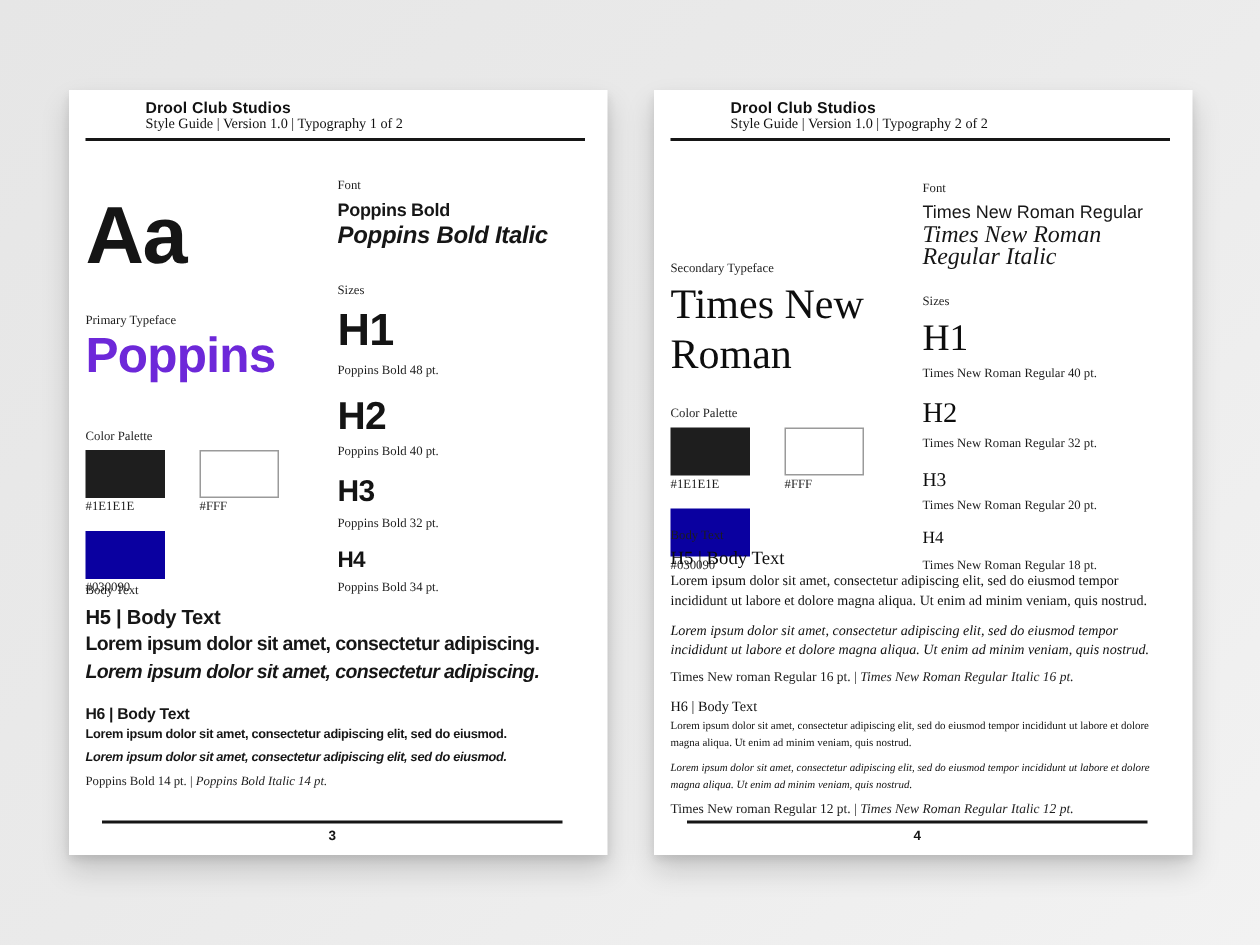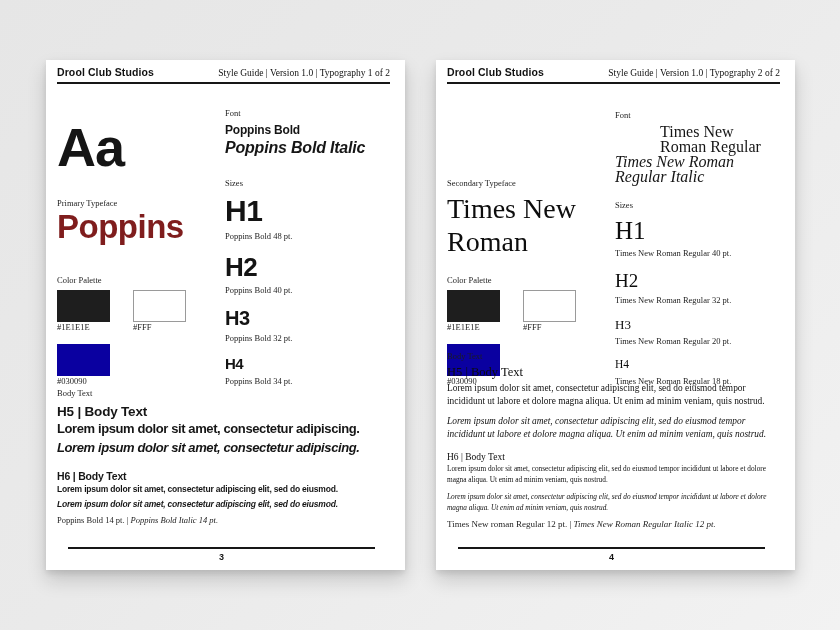--- a/index.html
+++ b/index.html
@@ -9,50 +9,50 @@
     font-family:"Liberation Sans",sans-serif;color:#161616;
   }
   .page{
     position:absolute;top:60px;width:359px;height:510px;background:#ffffff;
     box-shadow:0 10px 18px rgba(0,0,0,.16),0 3px 6px rgba(0,0,0,.10);
   }
   .page--1{left:46px;}
   .page--2{left:436px;}
   .page-inner{position:absolute;left:11px;right:15px;top:0;bottom:0;}
   
-  .ph{display:flex;justify-content:space-between;align-items:baseline;padding-top:6px;}
+  .ph{display:flex;justify-content:space-between;align-items:baseline;padding-top:6px;flex-direction:column;}
   .brand{font-weight:700;font-size:10.5px;letter-spacing:.1px;color:#111;}
-  .meta{font-family:"Liberation Serif",serif;font-size:9.5px;color:#111;}
+  .meta{font-family:"Liberation Serif",serif;font-size:9.5px;color:#111;margin-left:40px;}
   .header-rule{height:2px;background:#161616;margin-top:4px;}
   
   .lbl{font-family:"Liberation Serif",serif;font-size:8.5px;color:#1d1d1d;}
   
   .cols{display:flex;align-items:flex-end;}
   .col-l{width:168px;flex:none;}
   .col-r{flex:1;min-width:0;}
   
   .specimen{font-size:54px;font-weight:700;letter-spacing:-1px;line-height:1;margin-top:12px;color:#151515;}
   .p1 .tf-label{margin-top:24px;}
-  .tf-name-sans{font-size:33px;font-weight:700;letter-spacing:-.5px;line-height:1.05;margin-top:2px;color:#7f1d1d;}
+  .tf-name-sans{font-size:33px;font-weight:700;letter-spacing:-.5px;line-height:1.05;margin-top:2px;color:#6d28d9;}
   
   .p2 .tf-label{margin-top:26px;}
   .tf-name-serif{font-family:"Liberation Serif",serif;font-size:28px;line-height:1.18;margin-top:4px;color:#0d0d0d;max-width:160px;}
   
   .p1 .pal-label{margin-top:30px;}
   .p2 .pal-label{margin-top:16px;}
   .swatch-grid{display:grid;grid-template-columns:53px 53px;column-gap:23px;row-gap:12px;margin-top:5px;}
   .swatch{width:53px;height:32px;}
   .swatch.outlined{border:1px solid #9a9a9a;width:51px;height:30px;}
   .hex{}
   
   .p1 .font-label{margin-top:24px;}
   .p2 .font-label{margin-top:26px;}
   .font-name{font-size:12px;font-weight:700;line-height:17px;margin-top:4px;letter-spacing:-.2px;}
   .font-name-i{font-size:16px;font-weight:700;font-style:italic;line-height:17px;letter-spacing:-.2px;}
-  .p2 .font-name{font-family:Liberation Serif, serif;font-weight:400;font-size:16px;line-height:15px;letter-spacing:0;margin-left:45px;}
+  .p2 .font-name{font-family:Liberation Sans, sans-serif;font-weight:400;font-size:12px;line-height:15px;letter-spacing:0;}
   .p2 .font-name-i{font-family:"Liberation Serif",serif;font-weight:400;font-size:16px;line-height:15px;letter-spacing:0;}
   
   .p1 .sizes-label{margin-top:22px;}
   .p2 .sizes-label{margin-top:16px;}
   .size-item{margin-top:8px;}
   .size-item + .size-item{margin-top:13px;}
   .size-tag{font-weight:700;line-height:1;color:#141414;letter-spacing:-.5px;}
   .p1 .s1{font-size:30px;} .p1 .s2{font-size:26px;} .p1 .s3{font-size:20px;} .p1 .s4{font-size:15px;}
   .p2 .size-tag{font-family:"Liberation Serif",serif;font-weight:400;letter-spacing:0;color:#0d0d0d;}
   .p2 .s1{font-size:25px;} .p2 .s2{font-size:19px;} .p2 .s3{font-size:13px;} .p2 .s4{font-size:11.5px;}
@@ -217,20 +217,21 @@
       </div>
     </div>
 
     <div class="body-sec">
       <div class="lbl">Body Text</div>
 
       <div>
         <div class="bt-heading">H5 | Body Text</div>
         <div class="para">Lorem ipsum dolor sit amet, consectetur adipiscing elit, sed do eiusmod tempor incididunt ut labore et dolore magna aliqua. Ut enim ad minim veniam, quis nostrud.</div>
         <div class="para it">Lorem ipsum dolor sit amet, consectetur adipiscing elit, sed do eiusmod tempor incididunt ut labore et dolore magna aliqua. Ut enim ad minim veniam, quis nostrud.</div>
+        <div class="cap-line"><span>Times New roman Regular 16 pt.</span> <span>|</span> <em>Times New Roman Regular Italic 16 pt.</em></div>
       </div>
 
       <div class="blk2">
         <div class="bt-heading">H6 | Body Text</div>
         <div class="para">Lorem ipsum dolor sit amet, consectetur adipiscing elit, sed do eiusmod tempor incididunt ut labore et dolore magna aliqua. Ut enim ad minim veniam, quis nostrud.</div>
         <div class="para it">Lorem ipsum dolor sit amet, consectetur adipiscing elit, sed do eiusmod tempor incididunt ut labore et dolore magna aliqua. Ut enim ad minim veniam, quis nostrud.</div>
         <div class="cap-line"><span>Times New roman Regular 12 pt.</span> <span>|</span> <em>Times New Roman Regular Italic 12 pt.</em></div>
       </div>
     </div>
 

